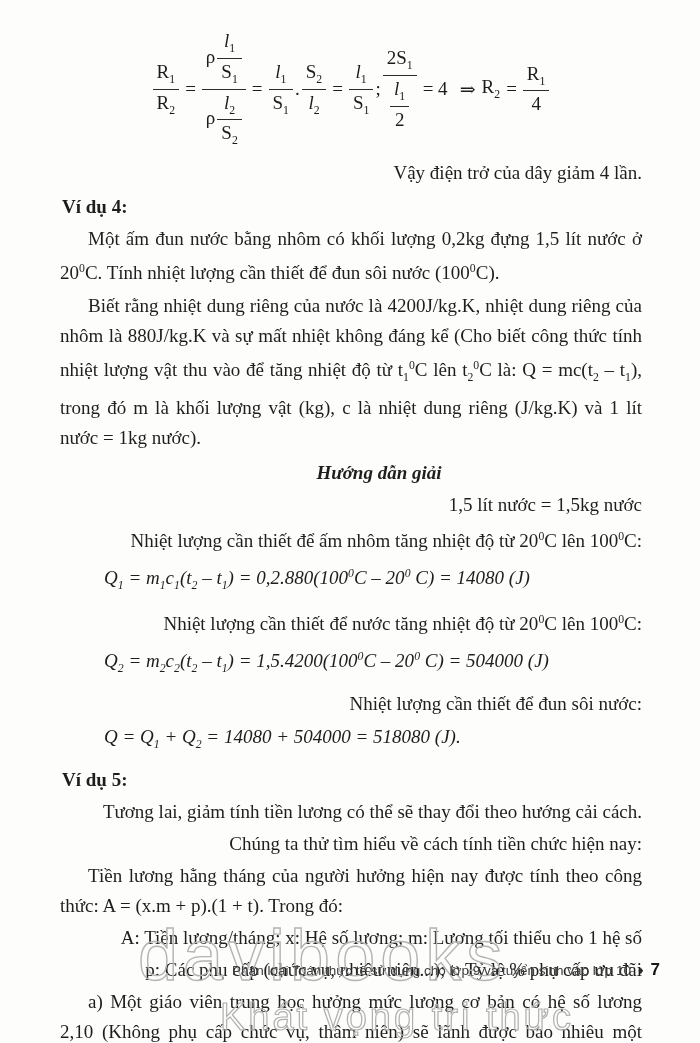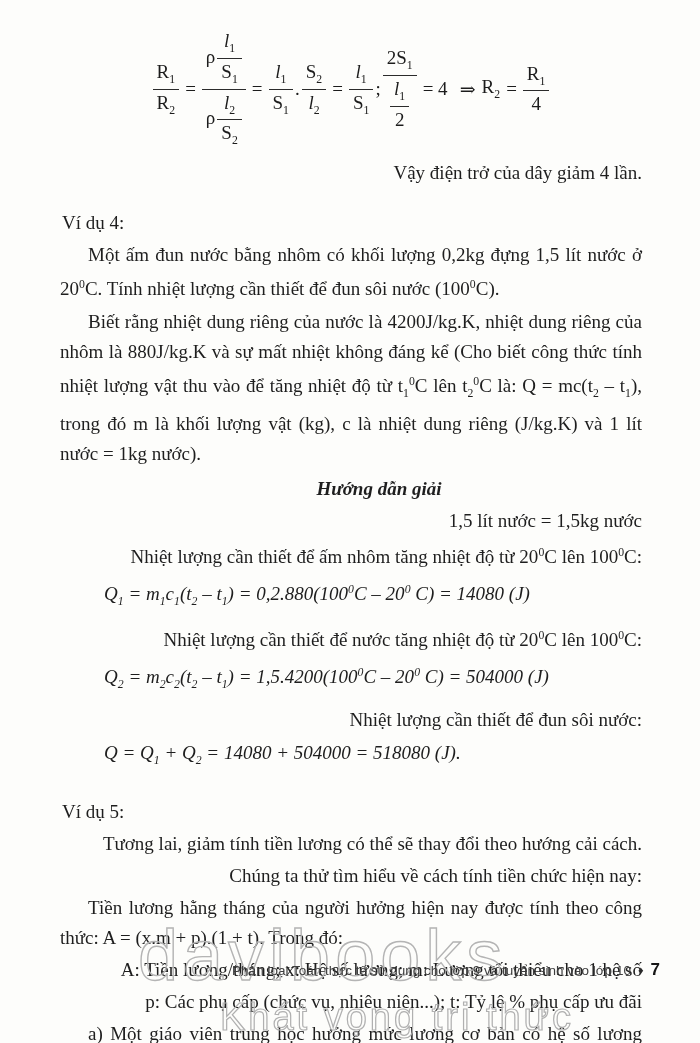--- a/index.html
+++ b/index.html
@@ -41,21 +41,21 @@
   .op.tight { margin: 0 2px; }
   
   .line, .para, .vd {
     font-size: 19px;
     line-height: 30px;
     margin: 2px 0 0;
   }
   .para { text-align: justify; text-indent: 28px; }
   .line { text-indent: 28px; text-align: right; }
   .indent-lg { text-indent: 46px; }
-  .vd { font-weight: normal; text-indent: 2px; margin-top: 20px; }
+  .vd { font-weight: bold; text-indent: 2px; margin-top: 4px; }
   .solution {
     font-size: 19px;
     font-weight: bold;
     font-style: italic;
     text-align: center;
     line-height: 31px;
     margin: 4px 0 2px;
     padding-left: 56px;
   }
   .eqline {

